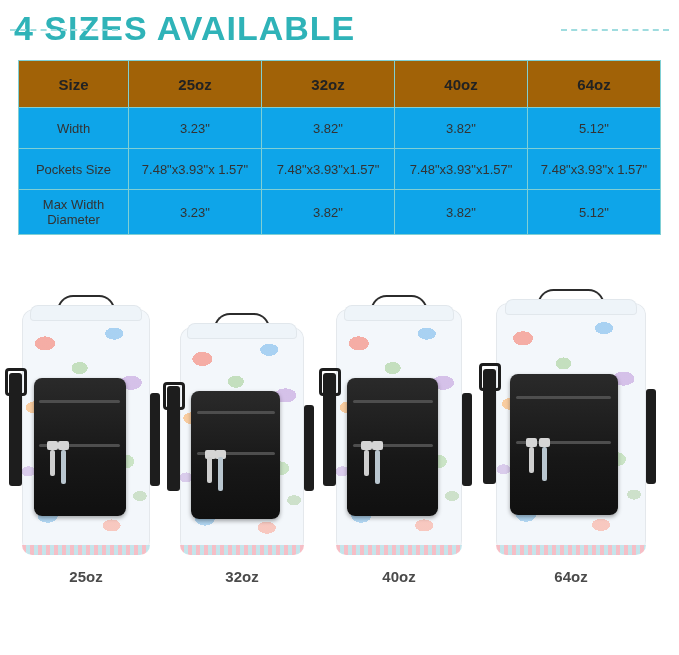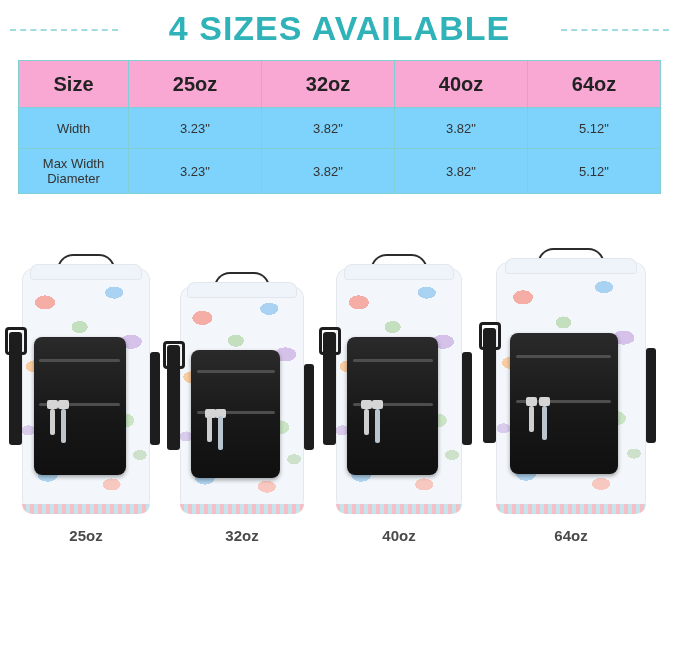--- a/index.html
+++ b/index.html
@@ -15,21 +15,21 @@
     position: relative;
     overflow: hidden;
   }
 
   
   .header {
     position: relative;
     height: 56px;
     display: flex;
     align-items: center;
-    justify-content: center;
+    justify-content: flex-start;
   }
   .header-title {
     font-size: 34px;
     font-weight: bold;
     color: #2fb3b8;
     letter-spacing: 1px;
     line-height: 1;
     padding: 0 14px;
     white-space: nowrap;
   }
@@ -55,32 +55,32 @@
   table.size-table th,
   table.size-table td {
     border: 1px solid #7fcfd4;
     text-align: center;
     font-size: 13px;
     color: #333;
     padding: 7px 2px;
     height: 26px;
   }
   table.size-table thead th {
-    background: #f9a8d4;
-    font-size: 20px;
+    background: #a16207;
+    font-size: 15px;
     font-weight: bold;
     color: #222;
     height: 32px;
   }
   table.size-table tbody td.row-label {
     font-size: 13px;
     color: #333;
   }
   table.size-table tbody tr td {
-    background: #7dd3fc;
+    background: #0ea5e9;
   }
   .col-first { width: 110px; }
   .col-rest  { width: 133px; }
 
   
   .products {
     position: relative;
     margin-top: 24px;
     height: 330px;
   }
@@ -266,20 +266,27 @@
     </thead>
     <tbody>
       <tr>
         <td class="row-label">Width</td>
         <td>3.23"</td>
         <td>3.82"</td>
         <td>3.82"</td>
         <td>5.12"</td>
       </tr>
       <tr>
+        <td class="row-label">Pockets Size</td>
+        <td>7.48"x3.93"x 1.57"</td>
+        <td>7.48"x3.93"x1.57"</td>
+        <td>7.48"x3.93"x1.57"</td>
+        <td>7.48"x3.93"x 1.57"</td>
+      </tr>
+      <tr>
         <td class="row-label">Max Width Diameter</td>
         <td>3.23"</td>
         <td>3.82"</td>
         <td>3.82"</td>
         <td>5.12"</td>
       </tr>
     </tbody>
   </table>
 </div>
 

